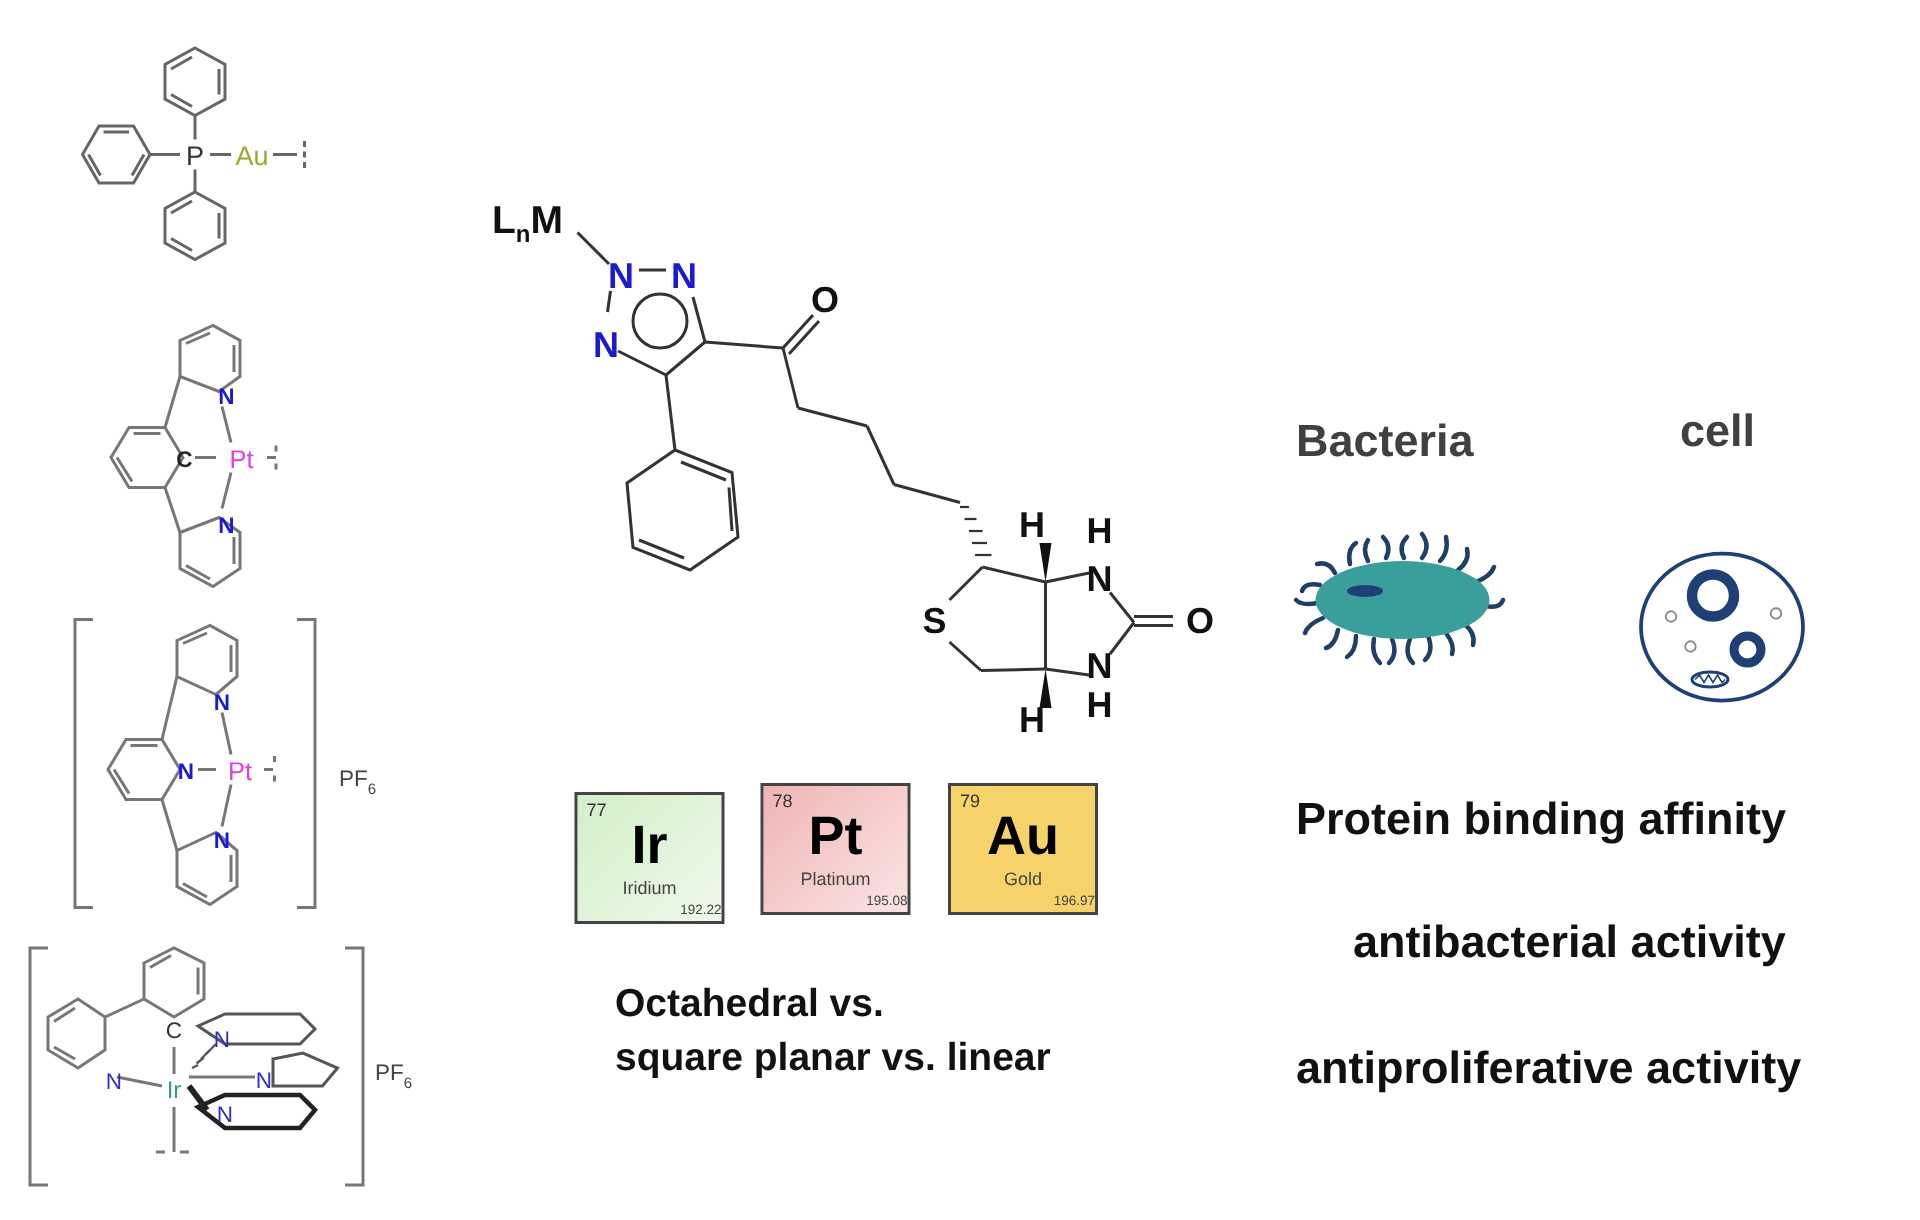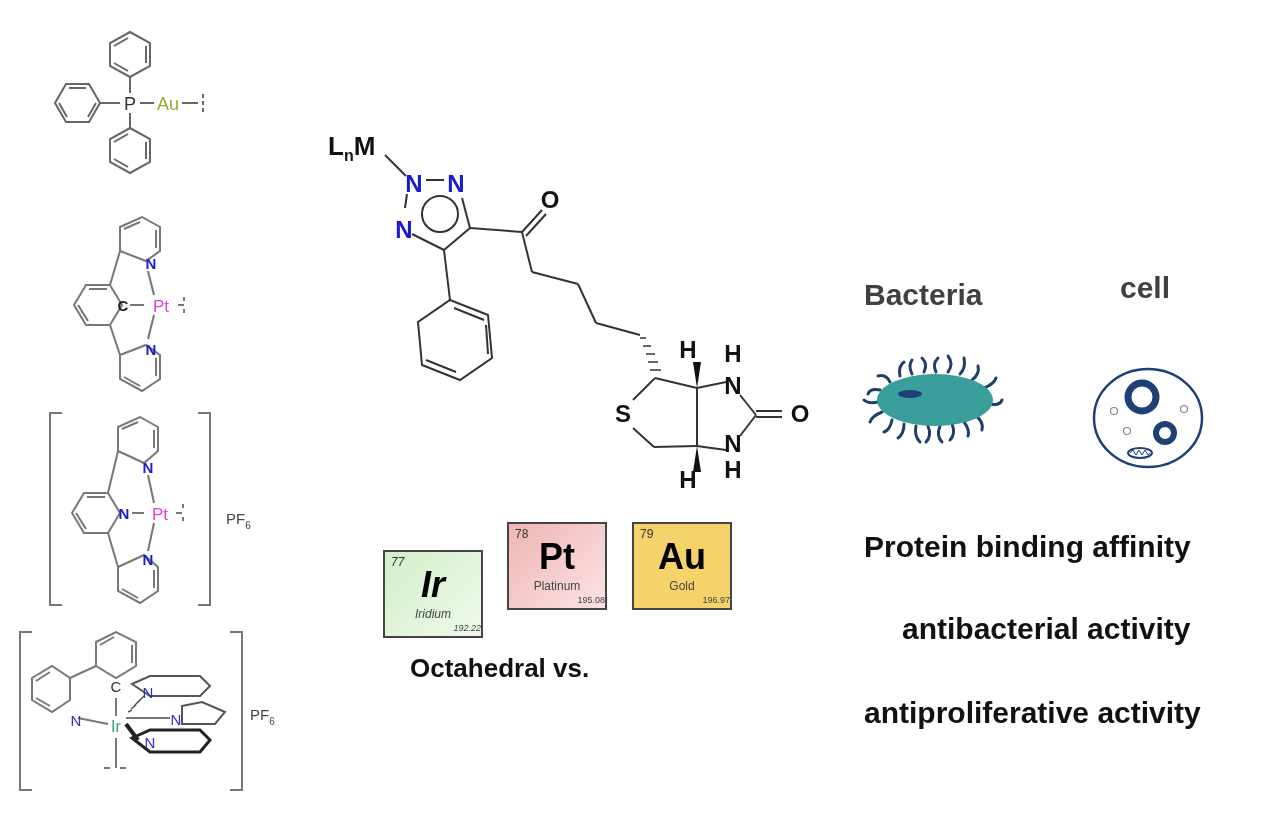--- a/index.html
+++ b/index.html
@@ -212,41 +212,42 @@
   <text x="313" y="312" text-anchor="middle" font-size="24" font-weight="bold" fill="#111">S</text>
   <text x="490" y="312" text-anchor="middle" font-size="24" font-weight="bold" fill="#111">O</text>
   <text x="423" y="284" text-anchor="middle" font-size="24" font-weight="bold" fill="#111">N</text>
   <text x="423" y="342" text-anchor="middle" font-size="24" font-weight="bold" fill="#111">N</text>
   <text x="378" y="248" text-anchor="middle" font-size="24" font-weight="bold" fill="#111">H</text>
   <text x="423" y="252" text-anchor="middle" font-size="24" font-weight="bold" fill="#111">H</text>
   <text x="378" y="378" text-anchor="middle" font-size="24" font-weight="bold" fill="#111">H</text>
   <text x="423" y="368" text-anchor="middle" font-size="24" font-weight="bold" fill="#111">H</text>
 </svg>
 
-<div class="tile" style="left:383px;top:550px;background:linear-gradient(135deg,#d3efc9,#eef9ea);font-style:italic;">
+<div class="tile" style="left:383px;top:528px;background:linear-gradient(135deg,#d3efc9,#eef9ea);">
   <span class="num">77</span>
   <span class="sym">Ir</span>
   <span class="name">Iridium</span>
   <span class="mass">192.22</span>
 </div>
 <div class="tile" style="left:507px;top:522px;background:linear-gradient(135deg,#f0b4b4,#fbe4e4);">
   <span class="num">78</span>
   <span class="sym">Pt</span>
   <span class="name">Platinum</span>
   <span class="mass">195.08</span>
 </div>
 <div class="tile" style="left:632px;top:522px;background:#f6d36a;">
   <span class="num">79</span>
   <span class="sym">Au</span>
   <span class="name">Gold</span>
   <span class="mass">196.97</span>
 </div>
 
 <div class="abs geom" style="left:410px;top:650px;width:360px;">
   <div>Octahedral vs.</div>
+  <div>square planar vs. linear</div>
 </div>
 
 <div class="abs label-big" style="left:864px;top:278px;">Bacteria</div>
 <div class="abs label-big" style="left:1040px;top:270px;width:210px;text-align:center;line-height:36px;">
   <div>cell</div>
 </div>
 
 <svg class="abs" style="left:860px;top:352px" width="150" height="100" viewBox="0 0 150 100">
   <g stroke="#1f3f66" stroke-width="3" fill="none" stroke-linecap="round">
     <path d="M30,30 q-4,-8 -12,-6"></path>

